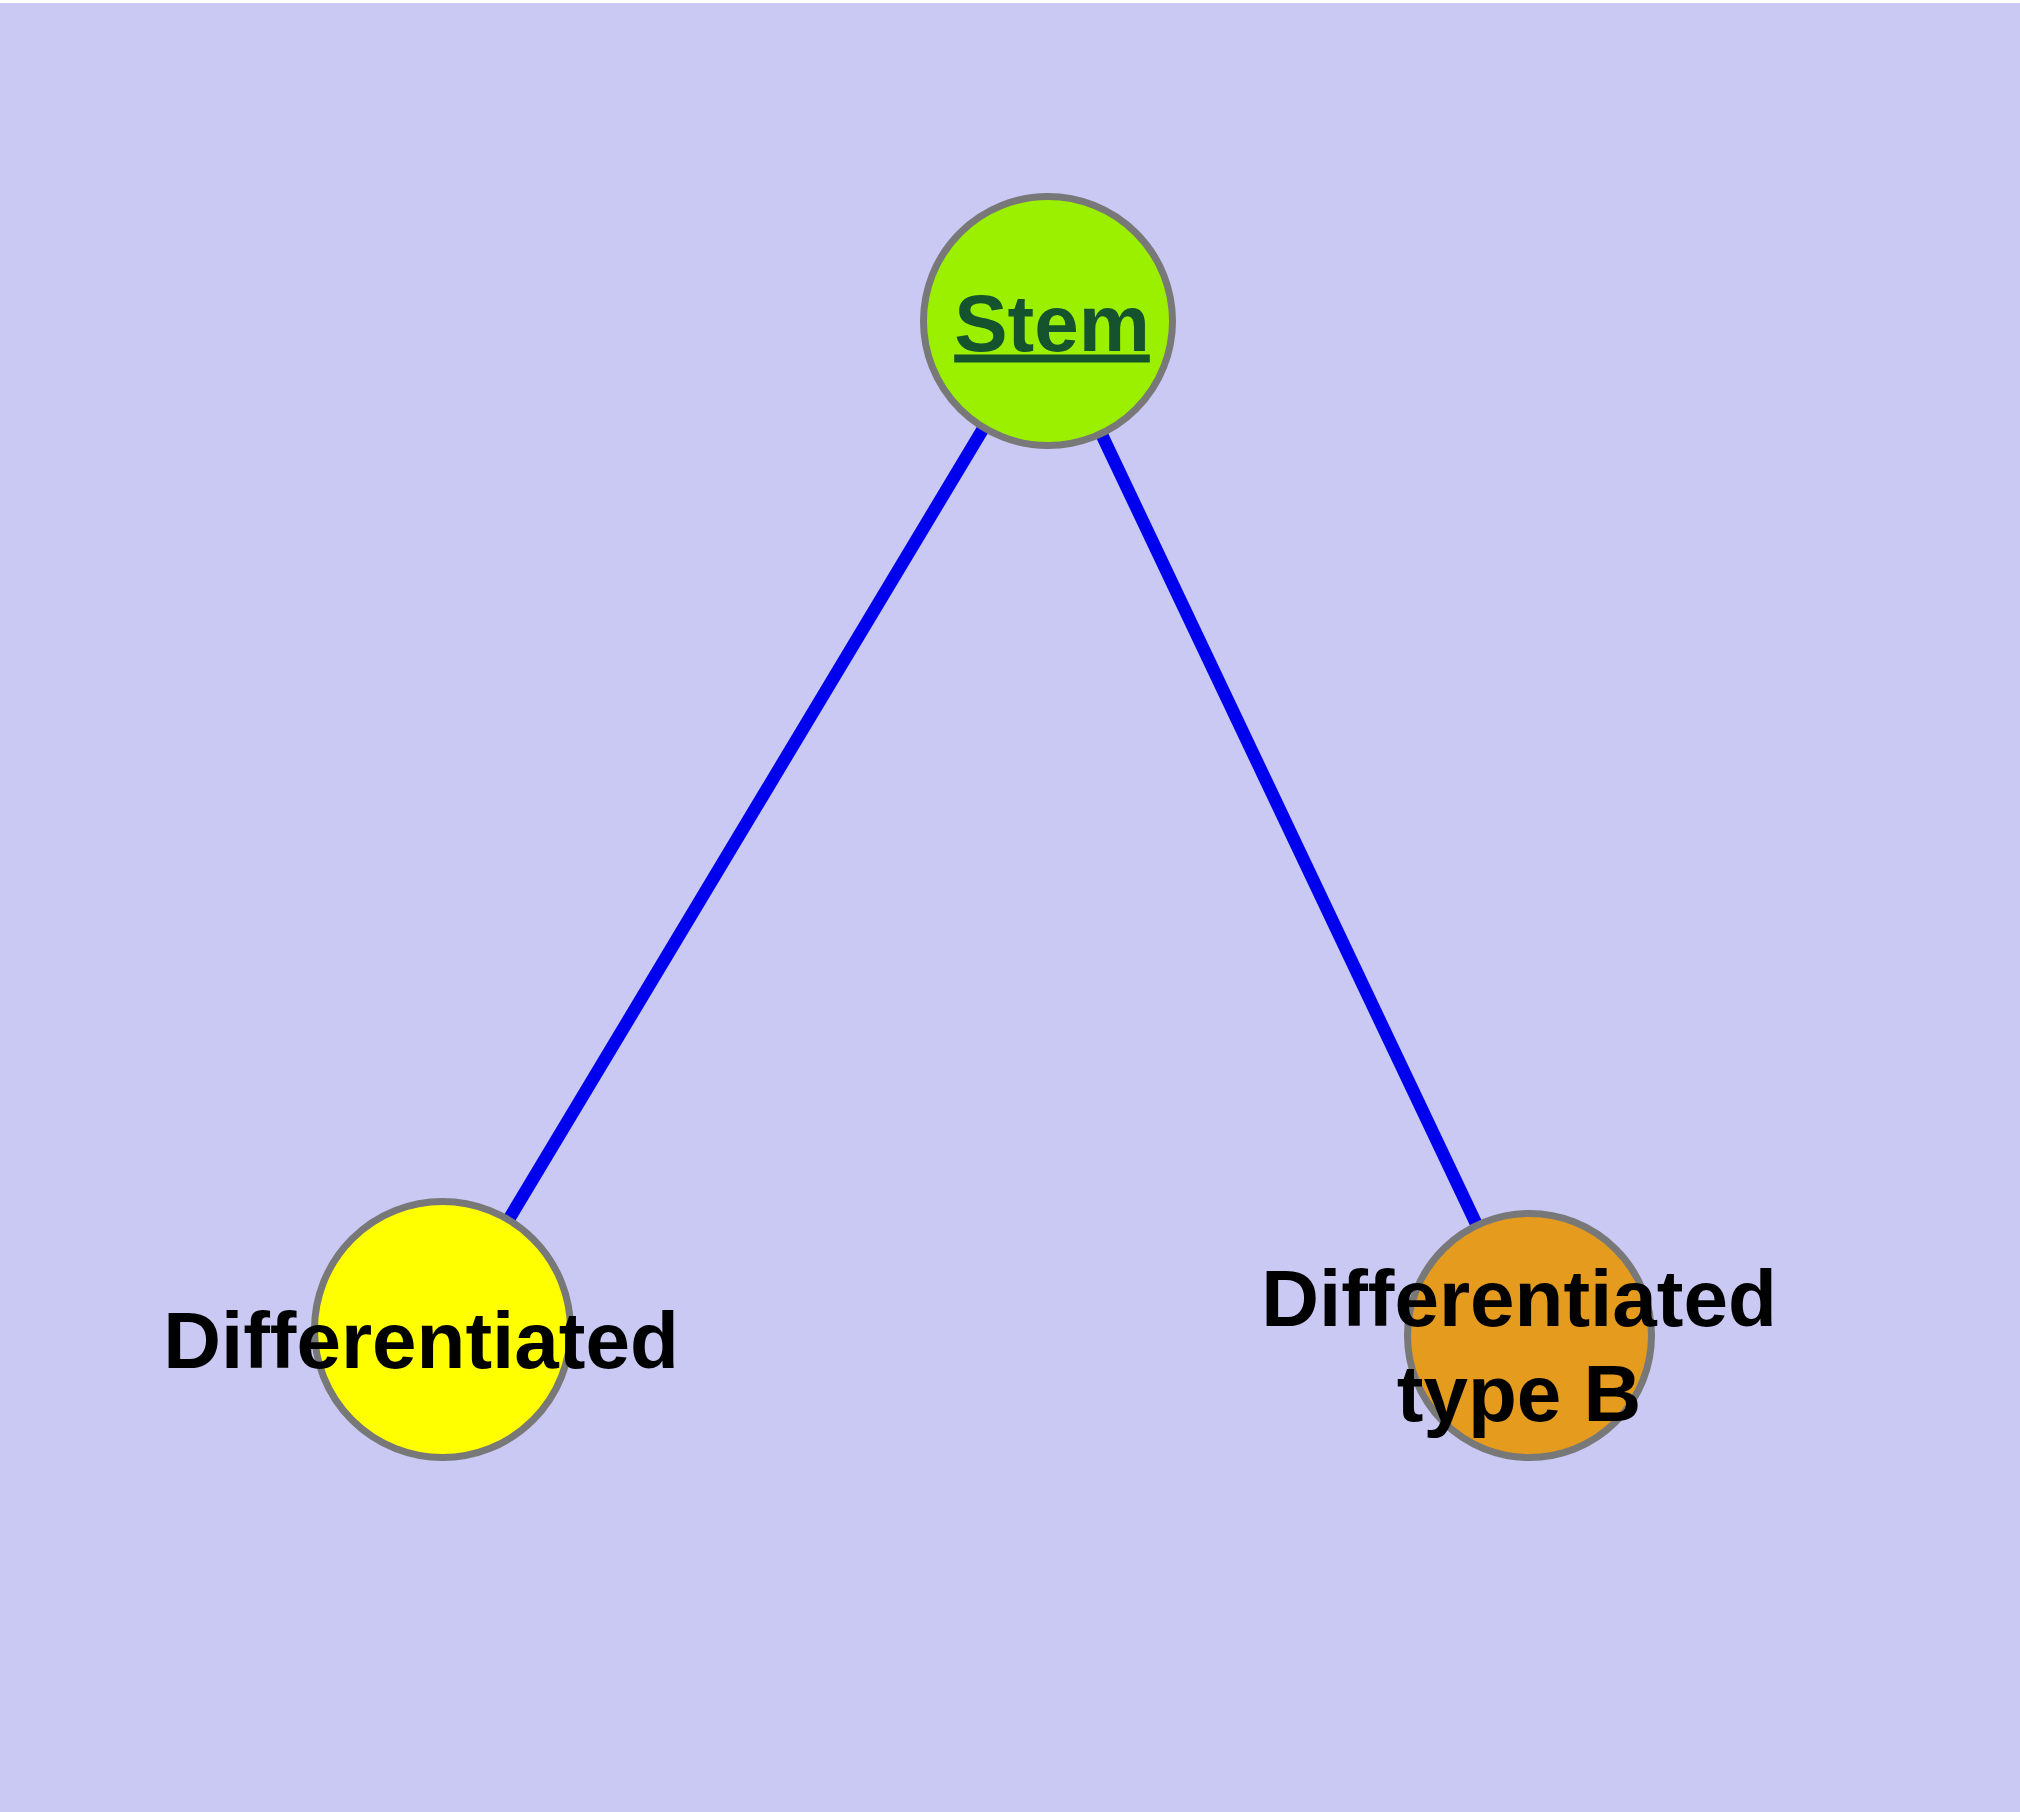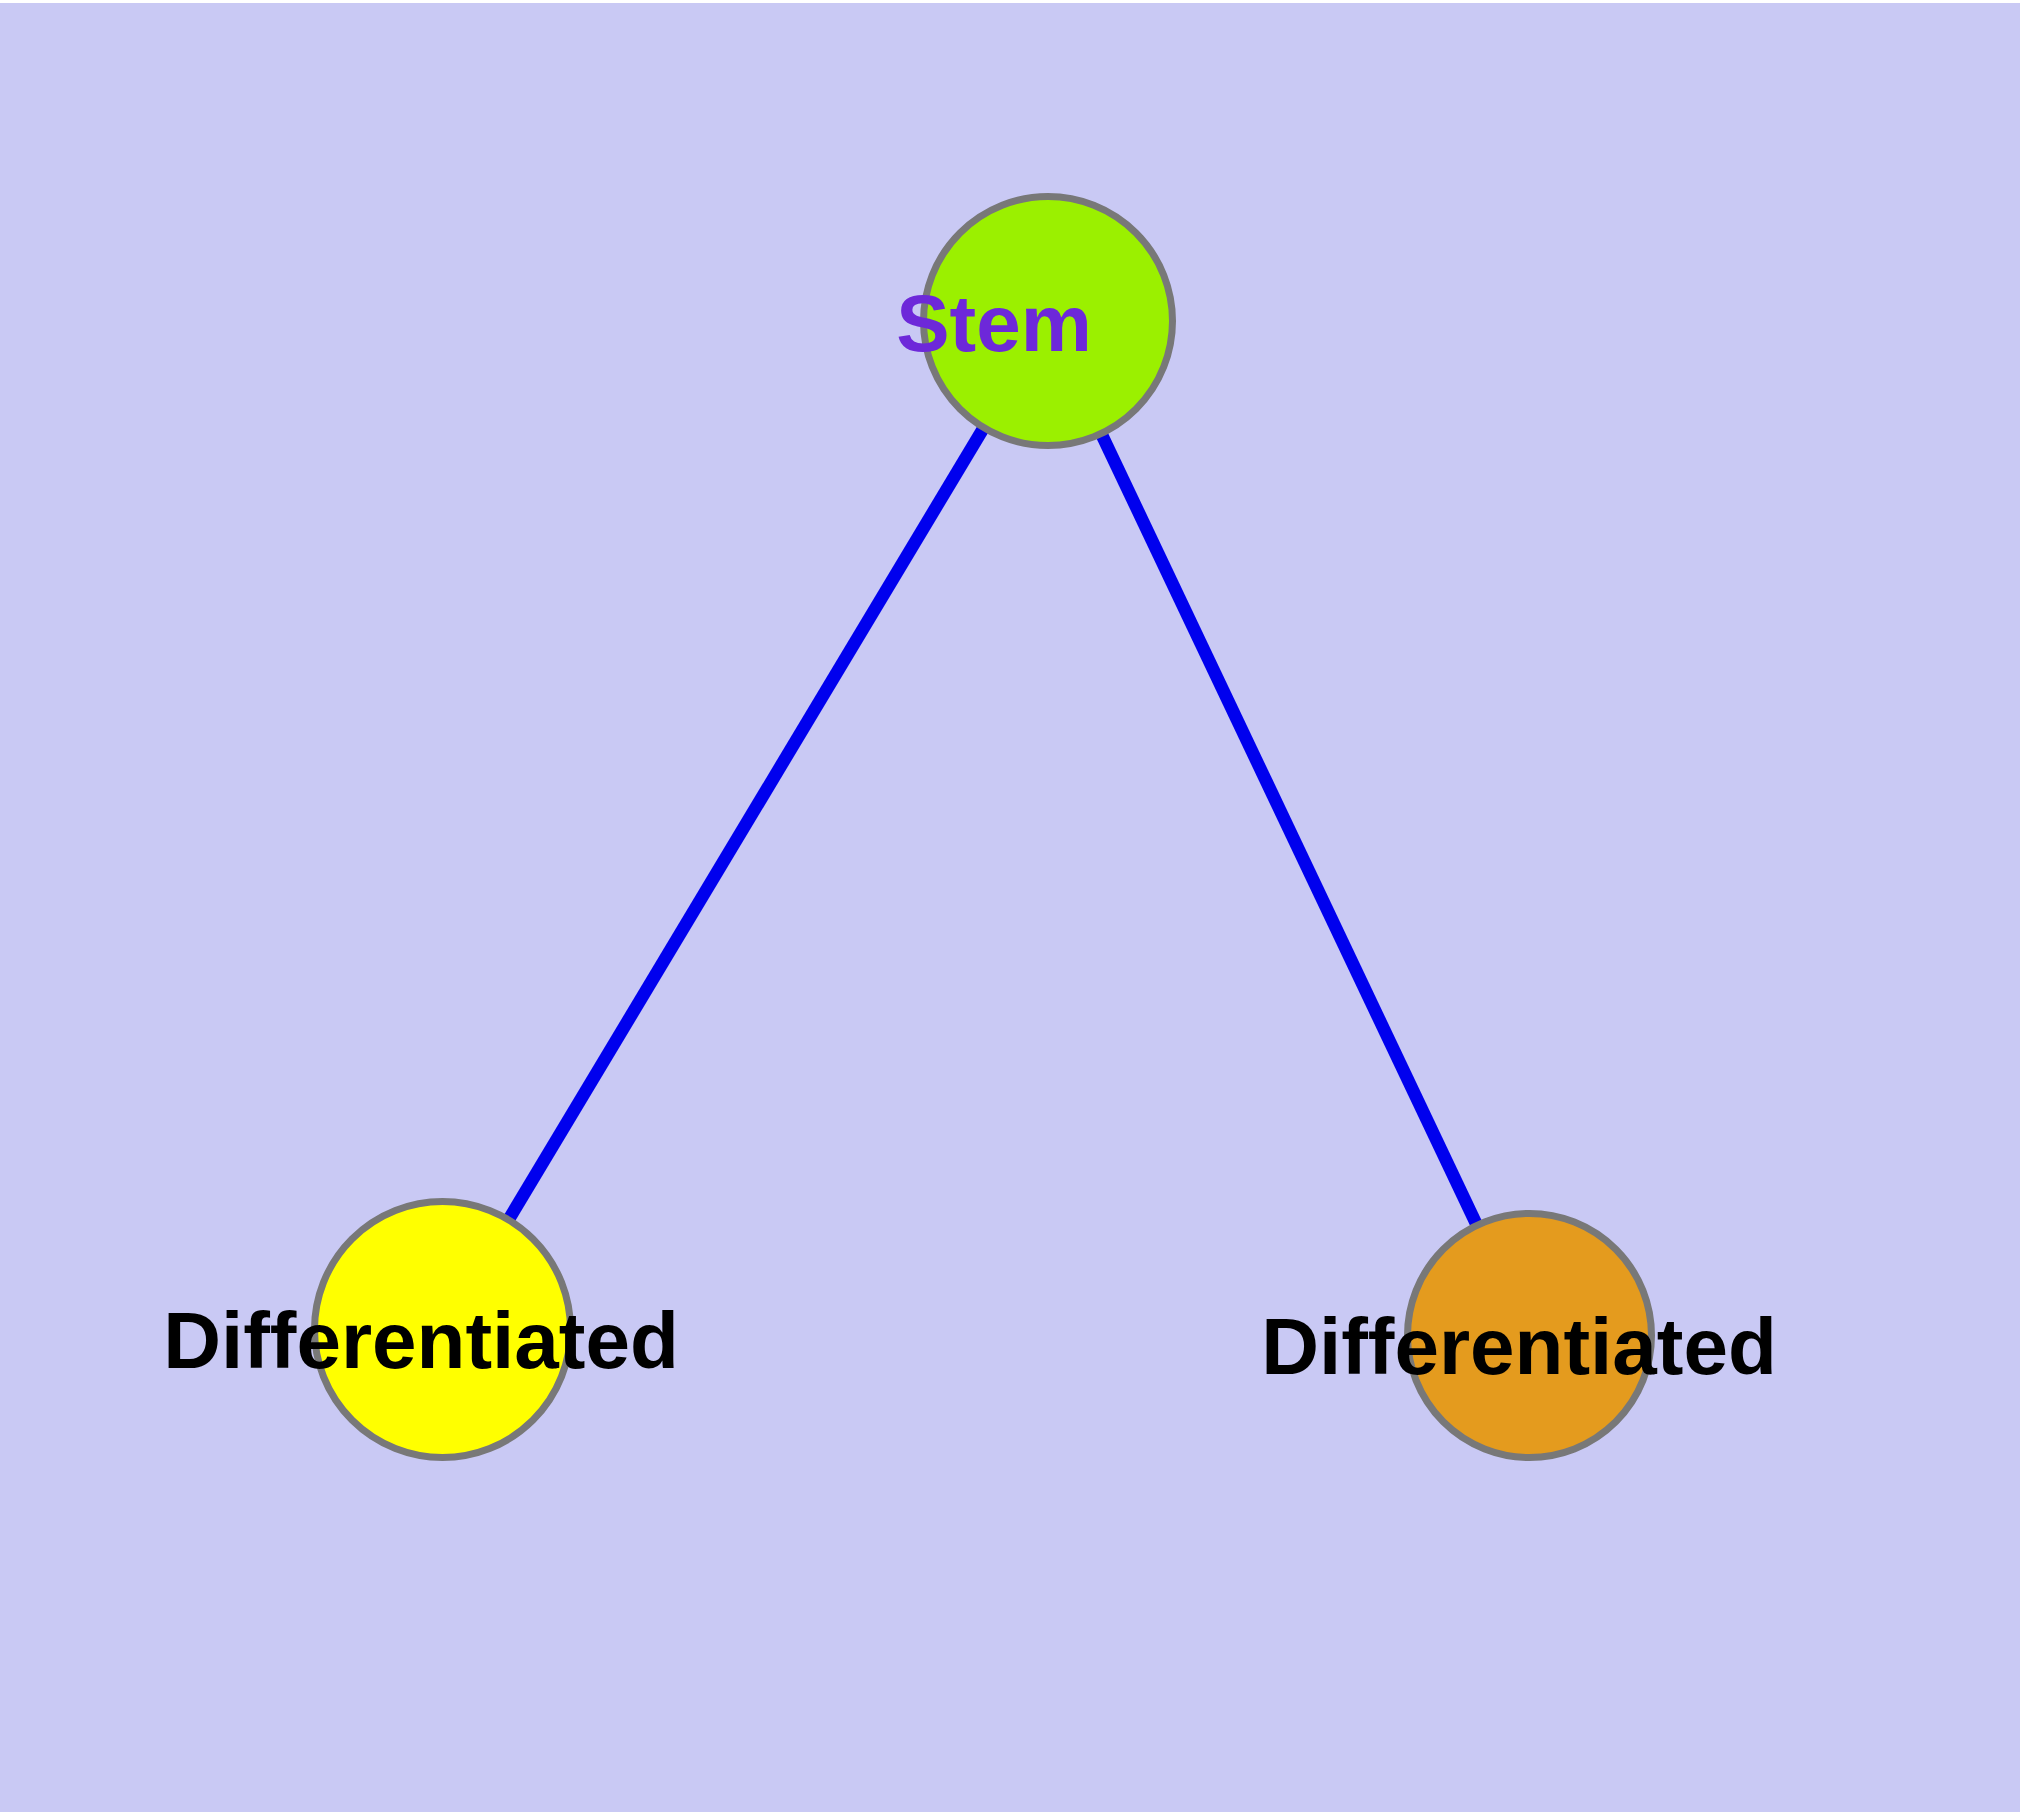--- a/index.html
+++ b/index.html
@@ -58,27 +58,28 @@
 
     <svg class="edges-svg" viewBox="0 0 2384 2135" width="2021" height="1810">
       <line x1="1236" y1="375" x2="522" y2="1565" stroke="#0000EE" stroke-width="15"></line>
       <line x1="1236" y1="375" x2="1804" y2="1572" stroke="#0000EE" stroke-width="15"></line>
     </svg>
 
     <div class="node" style="left: 920px; top: 190px; height: 256px; width: 256px; background: rgb(155, 240, 0); border-color: rgb(120, 120, 120); border-width: 7.6px;"></div>
     <div class="node" style="left: 311px; top: 1195px; height: 263px; width: 263px; background: rgb(255, 255, 0); border-color: rgb(120, 120, 120); border-width: 7.6px;"></div>
     <div class="node" style="left: 1404px; top: 1207px; height: 251px; width: 251px; background: rgb(228, 155, 30); border-color: rgb(120, 120, 120); border-width: 7.6px;"></div>
 
-    <div class="node-label" style="left: 994px; top: 320px; color: #6d28d9;">
+    <div class="node-label" style="left: 1052px; top: 320px; color: #14532d; text-decoration: underline;">
       <span class="label-line">Stem</span>
     </div>
 
     <div class="node-label" style="left: 421px; top: 1337px; color: rgb(0, 0, 0);">
       <span class="label-line">Differentiated</span>
     </div>
 
     <div class="node-label" style="left: 1519px; top: 1343px; color: rgb(0, 0, 0);">
       <span class="label-line">Differentiated</span>
+      <span class="label-line">type B</span>
     </div>
 
   </div>
 </div>
 
 
 </body></html>

